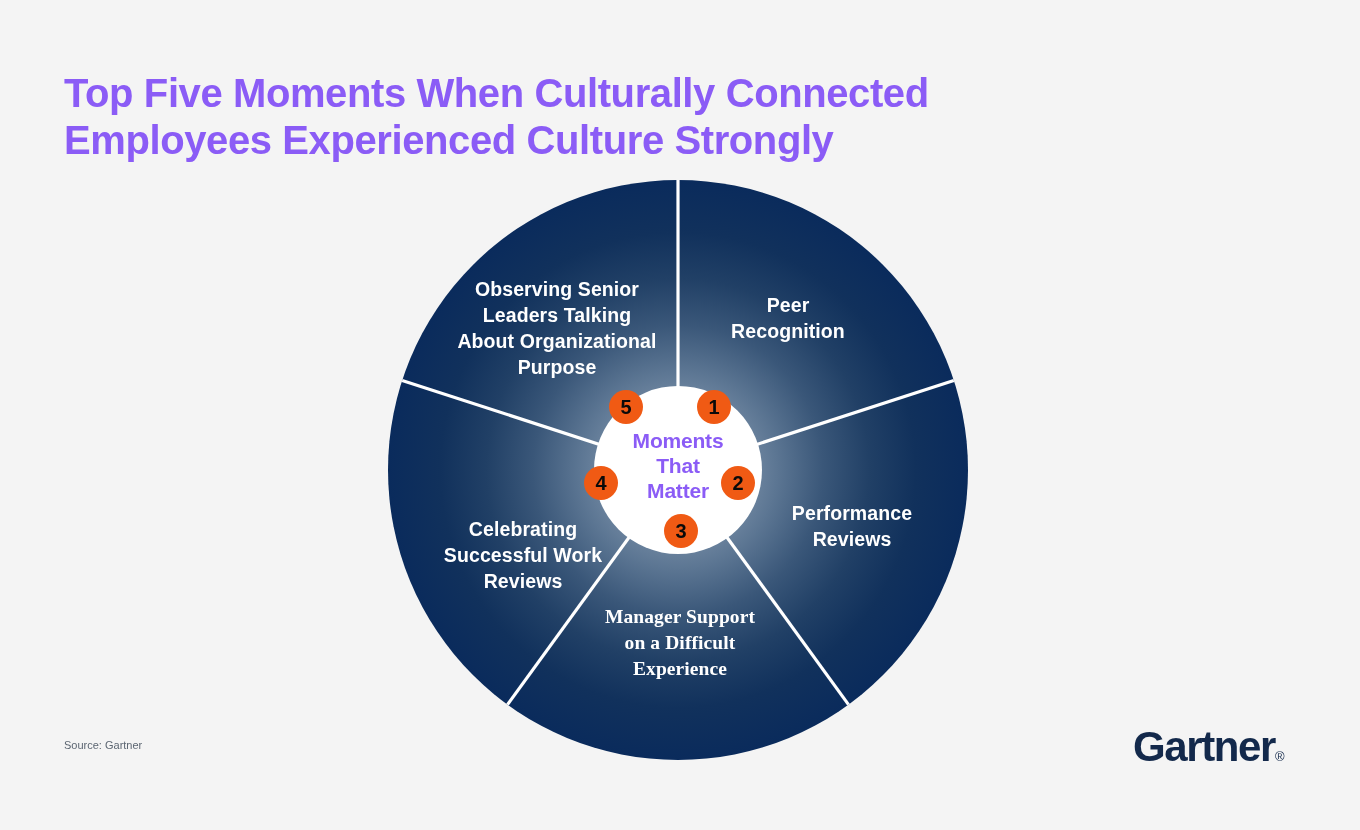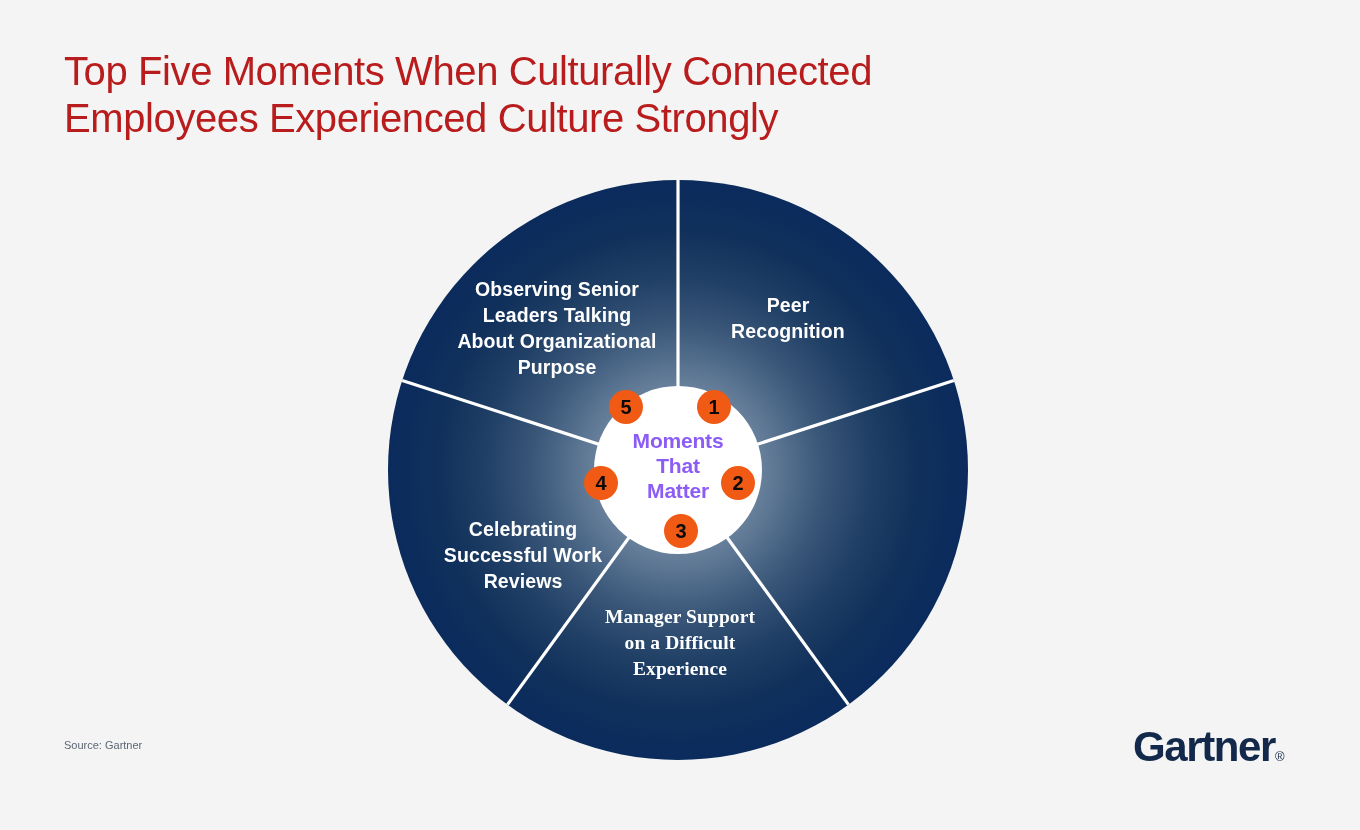--- a/index.html
+++ b/index.html
@@ -19,26 +19,26 @@
   #page {
     position: relative;
     width: 1360px;
     height: 830px;
   }
 
   
   .title {
     position: absolute;
     left: 64px;
-    top: 48px;
+    top: 70px;
     width: 1060px;
     font-size: 40px;
     line-height: 47px;
-    font-weight: normal;
-    color: #b91c1c;
+    font-weight: bold;
+    color: #8b5cf6;
     letter-spacing: -0.4px;
   }
   .title .tline { display: block; white-space: nowrap; }
 
   
   .wheel-wrap {
     position: absolute;
     left: 388px;
     top: 180px;
     width: 580px;
@@ -160,20 +160,24 @@
       </g>
 
       <circle cx="290" cy="290" r="84" fill="#ffffff"></circle>
     </svg>
 
     <div class="seg-label seg-1">
       <div>Peer</div>
       <div>Recognition</div>
     </div>
 
+    <div class="seg-label seg-2">
+      <div>Performance</div>
+      <div>Reviews</div>
+    </div>
 
     <div class="seg-label seg-3">
       <div>Manager Support</div>
       <div>on a Difficult</div>
       <div>Experience</div>
     </div>
 
     <div class="seg-label seg-4">
       <div>Celebrating</div>
       <div>Successful Work</div>

